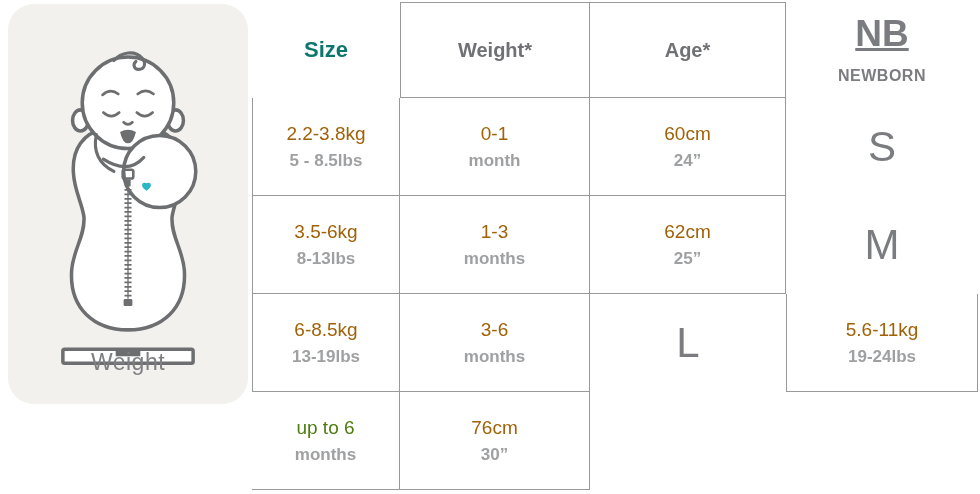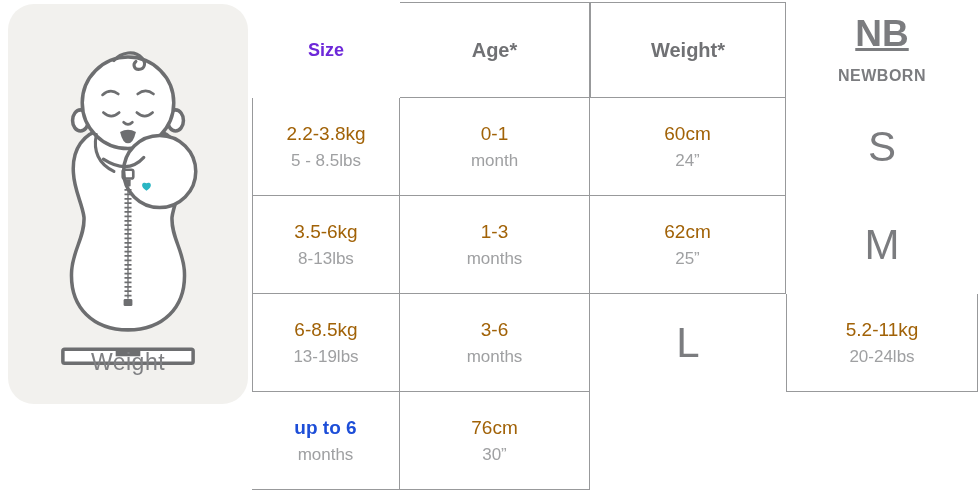--- a/index.html
+++ b/index.html
@@ -26,27 +26,27 @@
   }
   .cell{
     box-sizing:border-box;display:flex;flex-direction:column;
     align-items:center;justify-content:center;text-align:center;
   }
   .bd{border-right:1.6px solid #98999b;border-bottom:1.6px solid #98999b;}
   .bl{border-left:1.6px solid #98999b;}
   .bt{border-top:1.6px solid #98999b;}
   .head{font-size:20px;font-weight:700;color:#707174;line-height:1.4;}
   .head .wrap{max-width:132px;}
-  .size-head{font-size:18px;font-weight:700;color:#6d28d9;}
+  .size-head{font-size:22px;font-weight:700;color:#0f766e;}
   .size-letter{font-size:42px;color:#7b7c7f;line-height:1;}
   .size-letter.nb{font-size:37px;font-weight:600;text-decoration:underline;}
   .size-sub{font-size:16px;font-weight:700;color:#7b7c7f;letter-spacing:.5px;margin-top:15px;}
   .primary{font-size:19px;font-weight:400;color:#a16207;line-height:1.25;}
-  .primary.regular{font-weight:700;color:#1d4ed8;}
-  .secondary{font-size:17px;font-weight:400;color:#9fa0a2;line-height:1.25;margin-top:4px;}
+  .primary.regular{font-weight:400;color:#4d7c0f;}
+  .secondary{font-size:17px;font-weight:700;color:#9fa0a2;line-height:1.25;margin-top:4px;}
   .size-sub:empty,.secondary:empty{display:none;}
 </style>
 </head>
 <body>
 
 <div class="stage">
 
   <aside class="panel">
     <svg width="176" height="352" viewBox="0 0 200 400" fill="none" stroke-linecap="round" stroke-linejoin="round">
 
@@ -89,25 +89,25 @@
         <rect x="26" y="348" width="148" height="16" rx="2" fill="#ffffff" stroke="#6d6e70" stroke-width="4"></rect>
         <rect x="86" y="349" width="28" height="7" fill="#6d6e70" stroke="none"></rect>
       </g>
     </svg>
     <div class="caption">Weight</div>
   </aside>
 
   <section class="grid">
 
     <div class="cell size-head">Size</div>
+    <div class="cell bd bl bt head">
+      <span class="wrap">Weight*</span>
+    </div>
     <div class="cell bd bt head">
       <span class="wrap">Age*</span>
-    </div>
-    <div class="cell bd bl bt head">
-      <span class="wrap">Weight*</span>
     </div>
 
     <div class="cell">
       <div class="size-letter nb">NB</div>
       <div class="size-sub">NEWBORN</div>
     </div>
     <div class="cell bd bl">
       <div class="primary">2.2-3.8kg</div>
       <div class="secondary">5 - 8.5lbs</div>
     </div>
@@ -148,22 +148,22 @@
     <div class="cell bd">
       <div class="primary">3-6</div>
       <div class="secondary">months</div>
     </div>
 
     <div class="cell">
       <div class="size-letter">L</div>
 
     </div>
     <div class="cell bd bl">
-      <div class="primary">5.2-11kg</div>
-      <div class="secondary">20-24lbs</div>
+      <div class="primary">5.6-11kg</div>
+      <div class="secondary">19-24lbs</div>
     </div>
     <div class="cell bd">
       <div class="primary regular">up to 6</div>
       <div class="secondary">months</div>
     </div>
     <div class="cell bd">
       <div class="primary">76cm</div>
       <div class="secondary">30”</div>
     </div>
 

